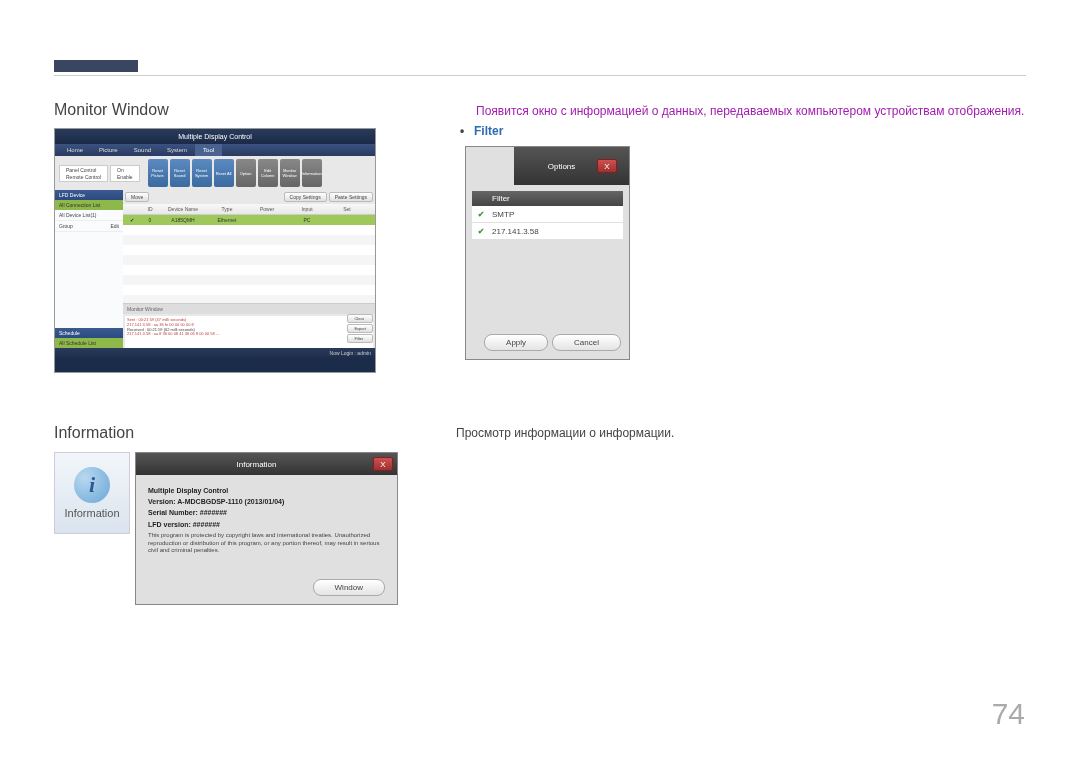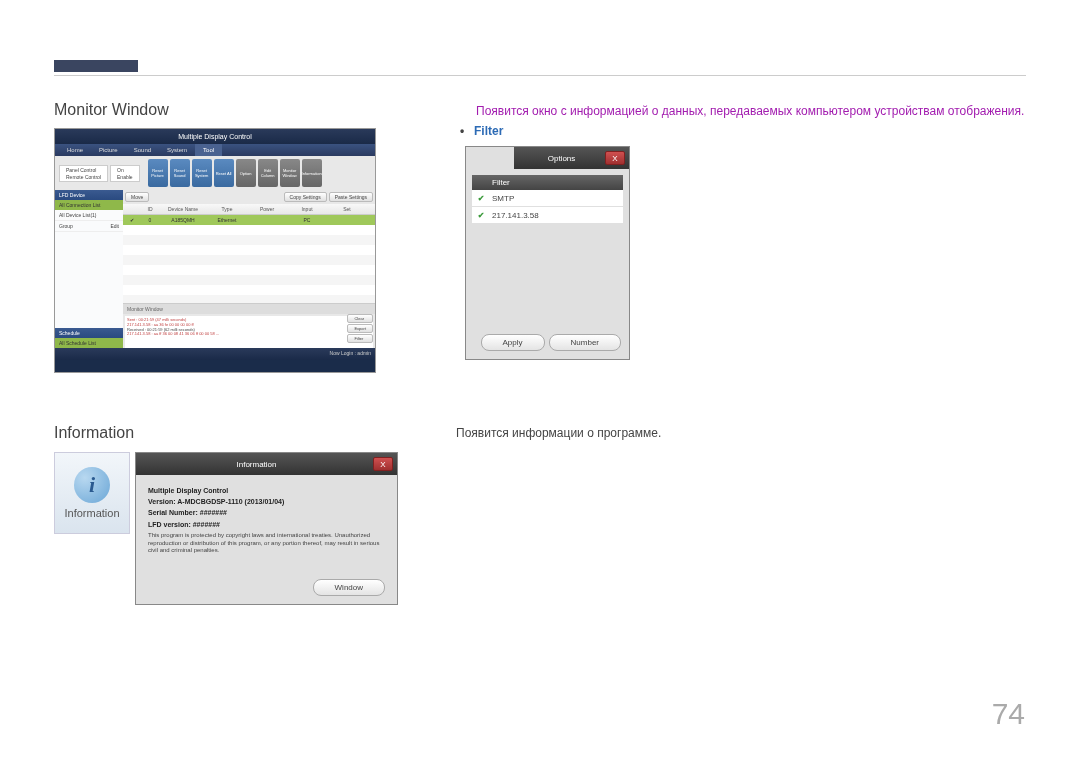--- a/index.html
+++ b/index.html
@@ -261,21 +261,21 @@
     top: 146px;
     width: 165px;
     height: 214px;
     background: #e0e0e0;
     border: 1px solid #888;
     font-size: 8px;
   }
   .options-titlebar {
     background: linear-gradient(#555, #333);
     color: #fff;
-    padding: 4px;
+    padding: 12px;
     display: flex;
     justify-content: space-between;
     align-items: center;
     font-size: 8px;
     margin-left: 48px;
   }
   .options-close {
     width: 20px;
     height: 14px;
     background: linear-gradient(#d05050, #a03030);
@@ -523,26 +523,26 @@
       <span class="options-check">✔</span>
       <span>SMTP</span>
     </div>
     <div class="options-row">
       <span class="options-check">✔</span>
       <span>217.141.3.58</span>
     </div>
   </div>
   <div class="options-buttons">
     <div class="options-btn">Apply</div>
-    <div class="options-btn">Number</div>
+    <div class="options-btn">Cancel</div>
   </div>
 </div>
 
 <div class="section-title-2">Information</div>
-<div class="body-text-2">Появится информации о программе.</div>
+<div class="body-text-2">Просмотр информации о информации.</div>
 
 <div class="info-tile">
   <div class="info-icon-circle">i</div>
   <div class="info-tile-label">Information</div>
 </div>
 
 <div class="info-dialog">
   <div class="info-titlebar">
     <span class="ttl">Information</span>
     <span class="options-close">X</span>

